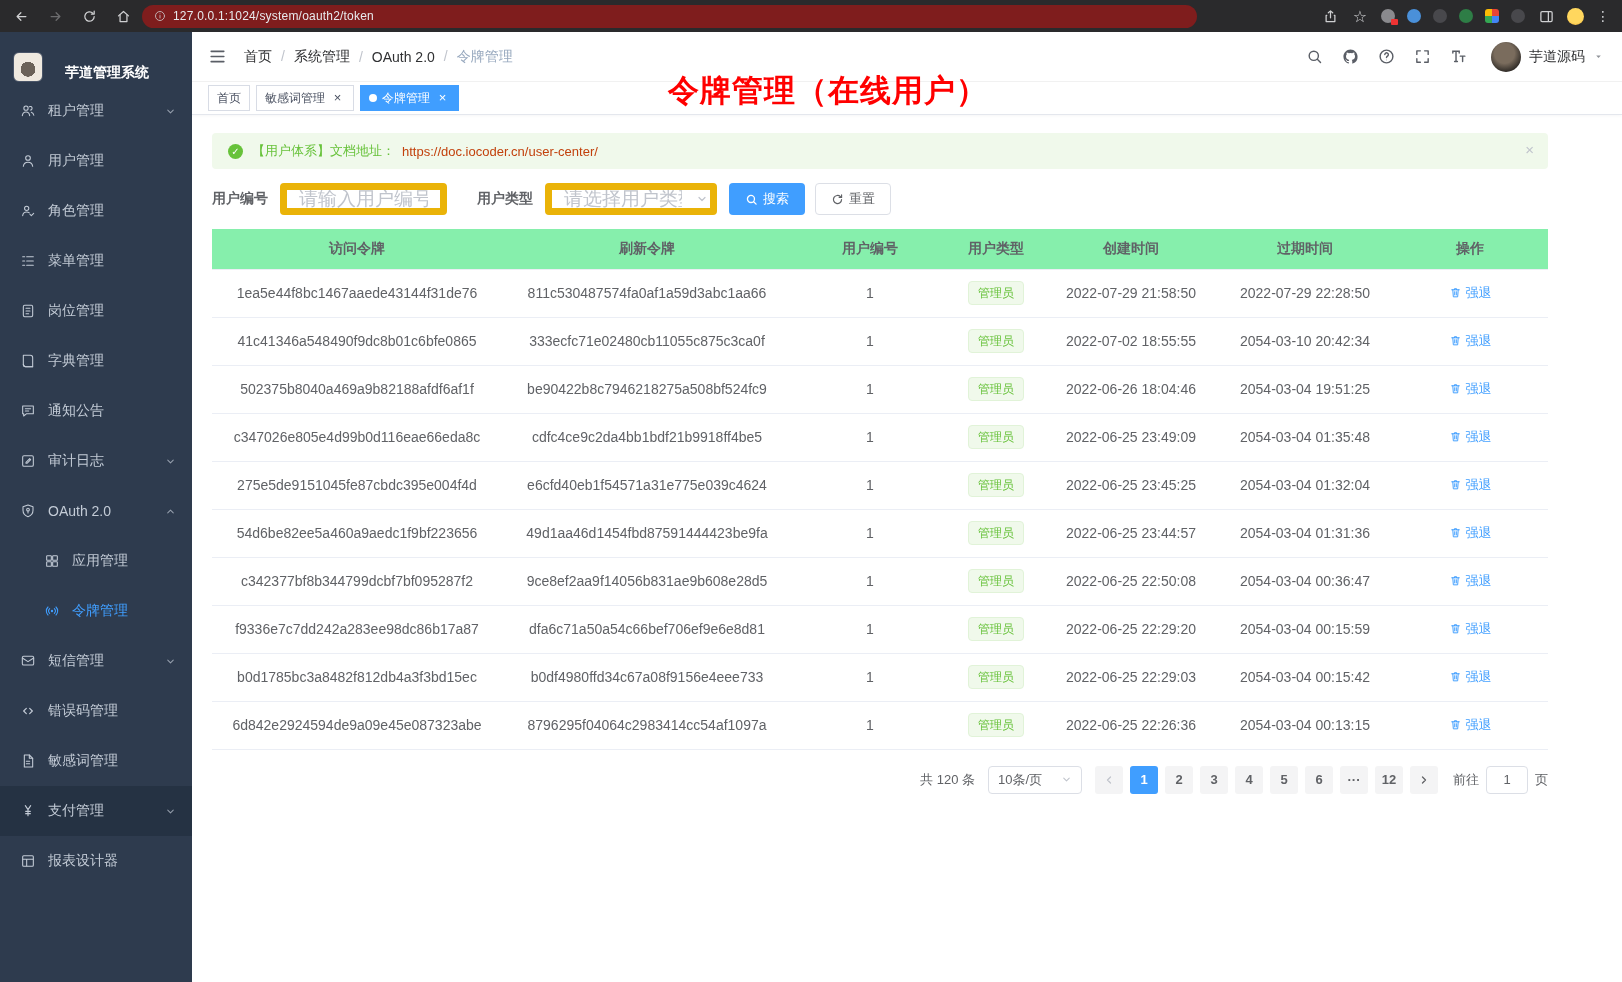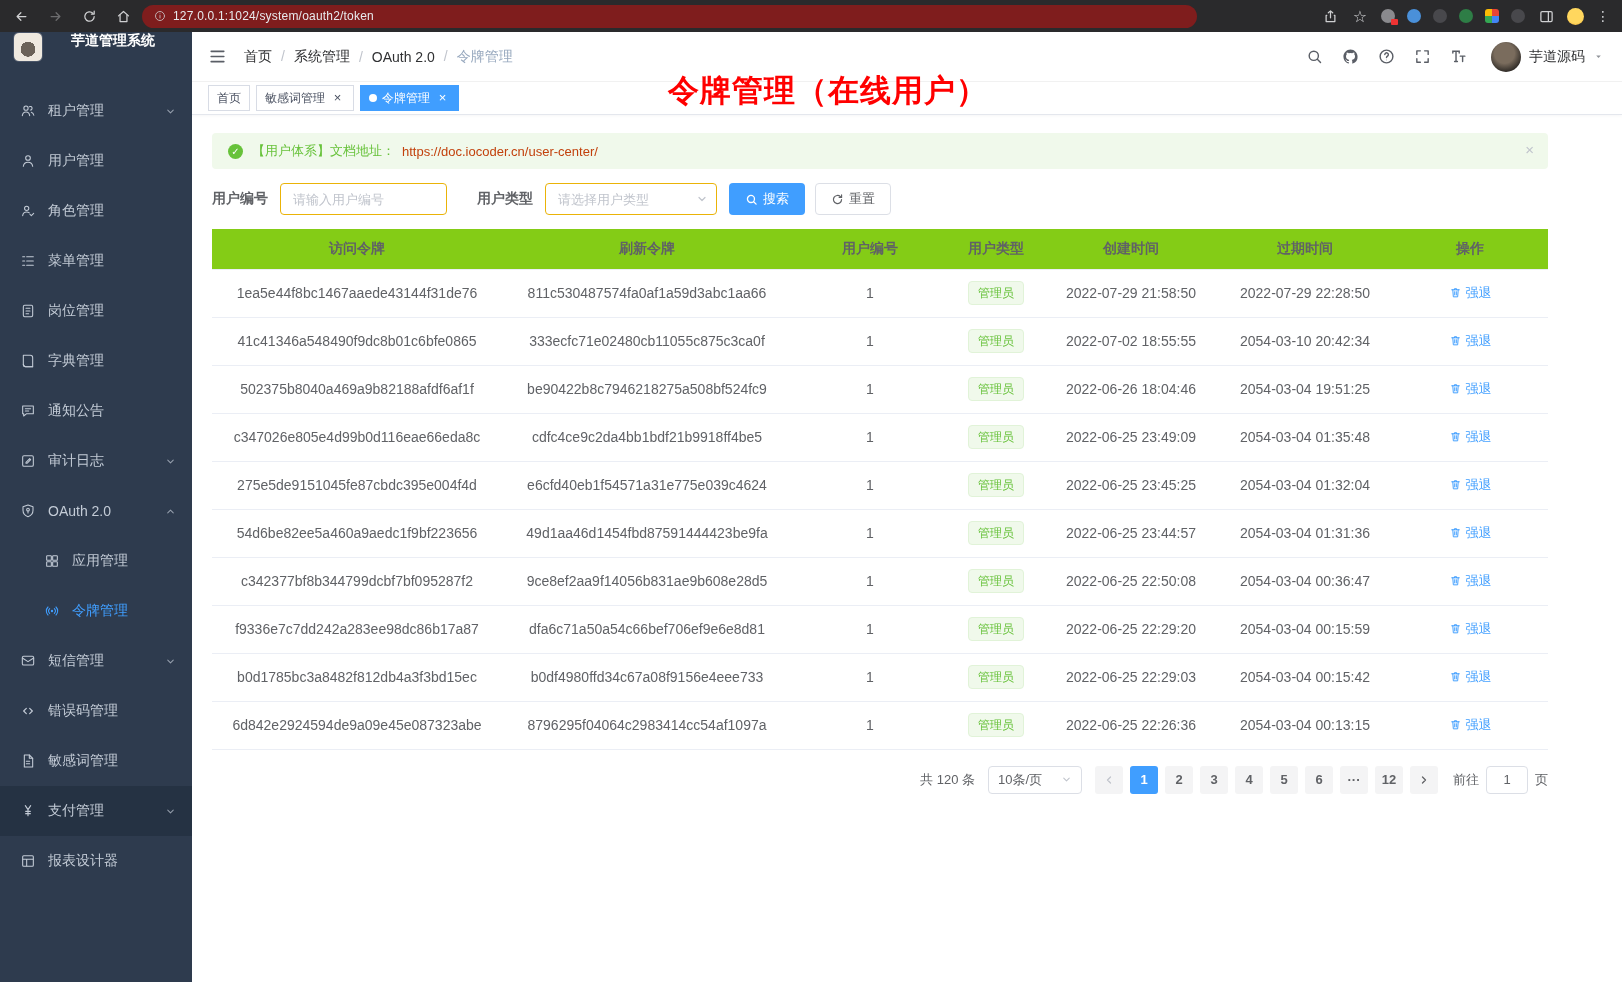--- a/index.html
+++ b/index.html
@@ -19,21 +19,21 @@
   .browser-right { margin-left:auto; display:flex; align-items:center; gap:12px; }
   .ext-dot { width:14px; height:14px; border-radius:50%; display:inline-block; position:relative; cursor:pointer; }
   .ext-badge { position:absolute; right:-3px; bottom:-2px; width:7px; height:6px; background:#e33; border-radius:1px; font-size:0; }
   .puzzle { width:14px; height:14px; border-radius:3px; background:conic-gradient(#e94435 0 25%, #4285f4 0 50%, #34a853 0 75%, #fbbc05 0); cursor:pointer; }
   .panel-icon svg { width:15px; height:15px; }
   .b-avatar { width:17px; height:17px; border-radius:50%; background:radial-gradient(circle at 50% 40%, #ffd75e 0 60%, #f0a82a 100%); cursor:pointer; }
   .dots { font-size:14px; cursor:pointer; }
 
   
   .sidebar { position:absolute; left:0; top:32px; bottom:0; width:192px; background:#2e3b4e; overflow:hidden; }
-  .logo-area { height:50px; display:flex; align-items:flex-start; gap:28px; padding:0 13px; cursor:pointer; }
+  .logo-area { height:50px; display:flex; align-items:flex-end; gap:22px; padding:0 13px; cursor:pointer; }
   .logo-img { width:30px; height:30px; border-radius:6px; flex:none;
               background:radial-gradient(circle at 50% 58%, #6b6258 0 34%, #efe9df 35%); border:1px solid #4a5568; }
   .logo-title { color:#fff; font-size:14px; font-weight:bold; white-space:nowrap; }
   .menu { margin-top:4px; }
   .menu-item { height:50px; display:flex; align-items:center; gap:12px; padding:0 16px 0 20px; color:#c3cbd6; font-size:14px; cursor:pointer; white-space:nowrap; }
   .menu-item .micon { width:16px; height:16px; flex:none; }
   .menu-item .mlabel { flex:1; overflow:hidden; }
   .menu-item .arrow { width:11px; height:11px; opacity:.7; flex:none; }
   .menu-item.child { padding-left:44px; }
   .menu-item.active { color:#409eff; }
@@ -71,34 +71,34 @@
   .alert { height:36px; background:#f0f9eb; border-radius:4px; display:flex; align-items:center; padding:0 16px; position:relative; }
   .alert-icon { width:15px; height:15px; border-radius:50%; background:#67c23a; color:#fff; font-size:10px; display:flex; align-items:center; justify-content:center; margin-right:9px; flex:none; }
   .alert-text { font-size:13px; color:#67c23a; }
   .alert-link { font-size:13px; color:#c2410c; margin-left:7px; text-decoration:none; cursor:pointer; }
   .alert-close { position:absolute; right:14px; top:9px; color:#c0c4cc; font-size:15px; cursor:pointer; line-height:1; }
 
   
   .search-form { margin-top:14px; display:flex; align-items:center; }
   .form-label { font-size:14px; font-weight:bold; color:#606266; margin-right:12px; }
   .form-label.second { margin-left:30px; }
-  .input-wrap input, .select-wrap input { height:32px; border:1px solid #eab308; border-radius:4px; padding:0 12px; font-size:13px; color:#606266; outline:none; background:#fff; }
+  .input-wrap input, .select-wrap input { height:32px; border:7px solid #eab308; border-radius:4px; padding:0 12px; font-size:19px; color:#606266; outline:none; background:#fff; }
   .input-wrap input { width:167px; }
   .select-wrap { position:relative; }
   .select-wrap input { width:172px; padding-right:28px; cursor:pointer; }
   .select-wrap .sel-arrow { position:absolute; right:9px; top:10px; width:12px; height:12px; color:#c0c4cc; pointer-events:none; }
   input::placeholder { color:#c0c4cc; }
   .btn { height:32px; border-radius:4px; font-size:13px; display:inline-flex; align-items:center; gap:5px; padding:0 15px; cursor:pointer; border:1px solid transparent; }
   .btn svg { width:13px; height:13px; }
   .btn-primary { background:#409eff; color:#fff; margin-left:12px; }
   .btn-default { background:#fff; border-color:#dcdfe6; color:#606266; margin-left:10px; }
 
   
   .data-table { margin-top:14px; width:1336px; border-collapse:collapse; table-layout:fixed; }
-  .data-table th { height:40px; font-size:14px; font-weight:bold; color:#606266; text-align:center; border-bottom:1px solid #ebeef5; background:#84cc16; }
+  .data-table th { height:40px; font-size:14px; font-weight:bold; color:#606266; text-align:center; border-bottom:1px solid #ebeef5; background:#86efac; }
   .data-table td { height:48px; font-size:14px; color:#606266; text-align:center; border-bottom:1px solid #ebeef5; white-space:nowrap; overflow:hidden; }
   .tag-success { display:inline-block; padding:0 9px; height:24px; line-height:22px; background:#f0f9eb; border:1px solid #e1f3d8; color:#67c23a; border-radius:4px; font-size:12px; }
   .action-link { color:#409eff; font-size:13px; display:inline-flex; align-items:center; gap:4px; cursor:pointer; background:none; border:none; }
   .action-link svg { width:13px; height:13px; }
 
   
   .pagination { margin-top:16px; display:flex; align-items:center; justify-content:flex-end; gap:7px; font-size:13px; color:#606266; padding-bottom:30px; width:1336px; }
   .pg-total { margin-right:6px; }
   .size-select { width:94px; height:28px; border:1px solid #dcdfe6; border-radius:4px; display:flex; align-items:center; justify-content:space-between; padding:0 9px; cursor:pointer; color:#606266; margin-right:6px; background:#fff; }
   .size-select svg { width:11px; height:11px; color:#c0c4cc; }

